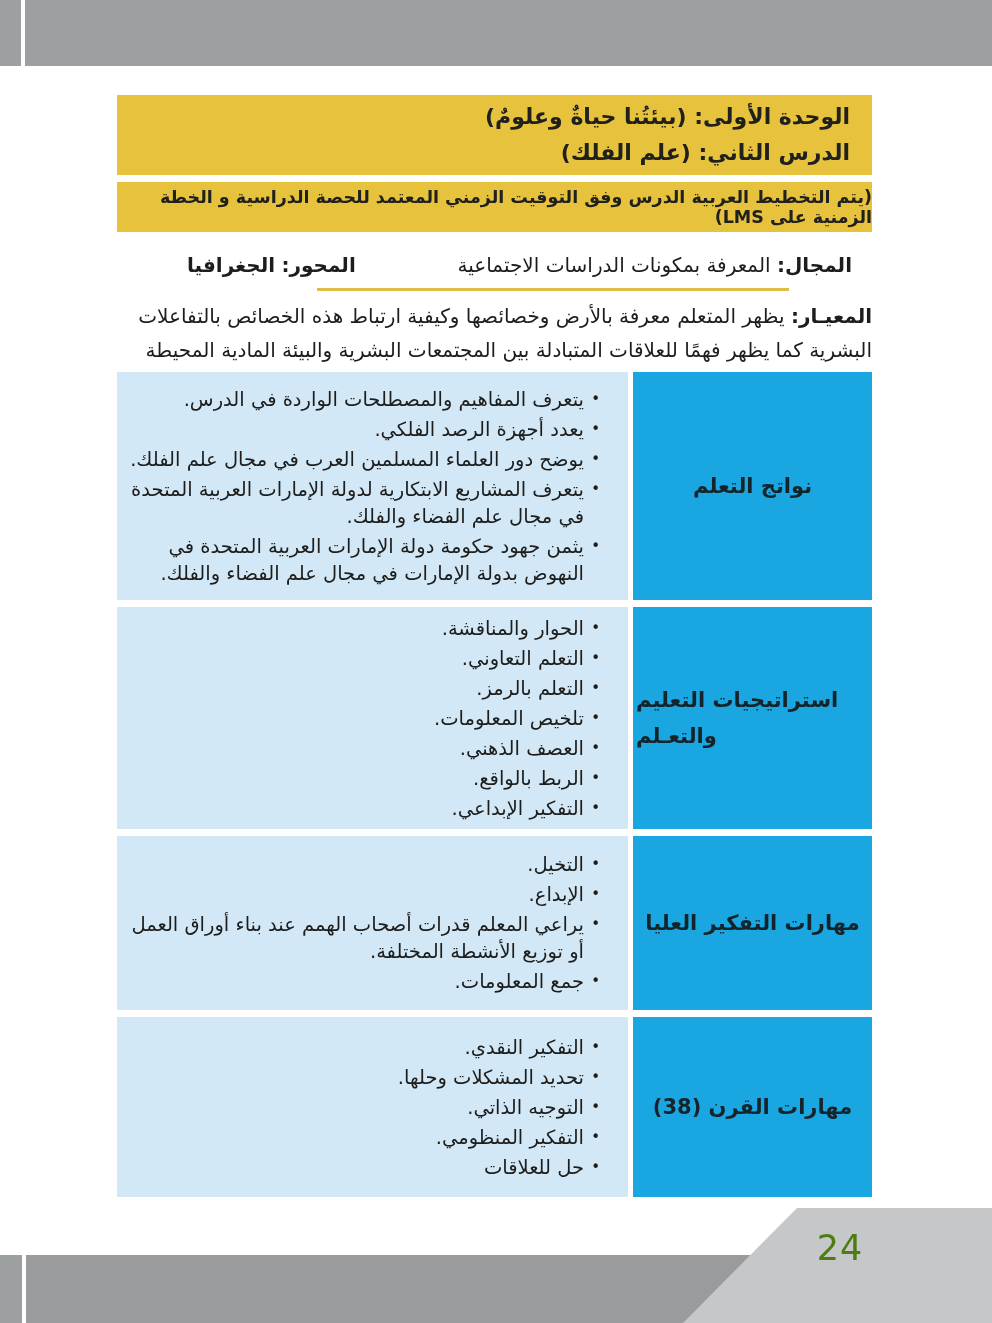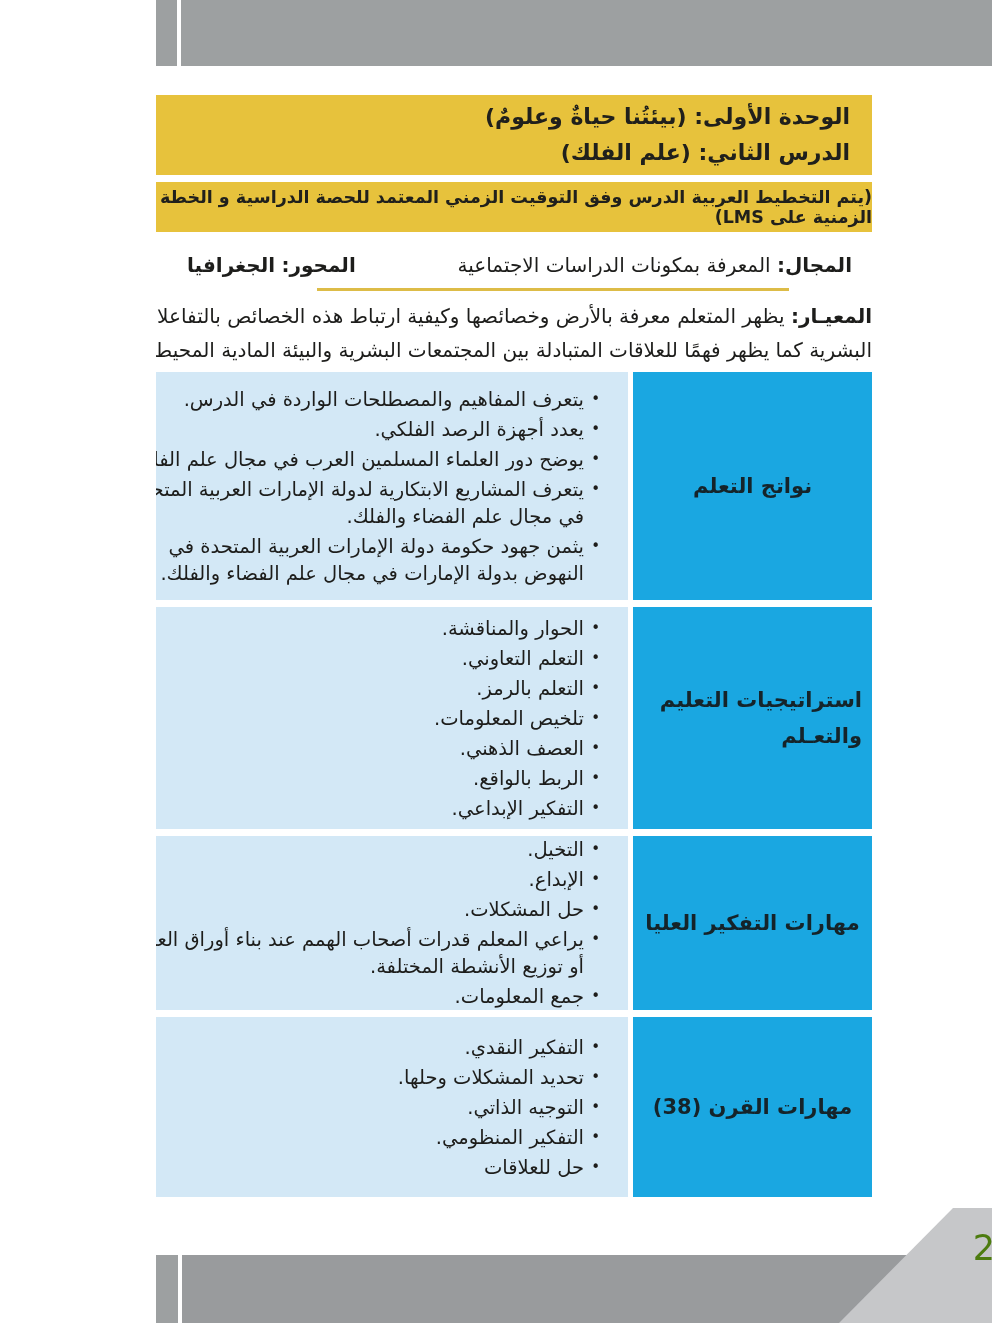--- a/index.html
+++ b/index.html
@@ -1,18 +1,18 @@
 <!DOCTYPE html>
 <html lang="ar" dir="rtl"><head>
 <meta charset="utf-8">
 <style>
   html,body{margin:0;padding:0;background:#ffffff;}
   .page{
     position:relative;
-    width:836px;height:1323px;
+    width:992px;height:1323px;
     background:#ffffff;
     overflow:hidden;
     direction:rtl;
     font-family:"DejaVu Sans", sans-serif;
     color:#1d1d1b;
   }
   
   .corner-sq-top{position:absolute;left:0;top:0;width:21px;height:66px;background:#9da0a1;}
   .band-top{position:absolute;left:25px;top:0;width:967px;height:66px;background:#9da0a1;}
   .corner-sq-bottom{position:absolute;left:0;top:1255px;width:22px;height:68px;background:#9da0a1;}
@@ -63,23 +63,23 @@
   .lesson-table{position:absolute;right:120px;top:372px;width:755px;}
   .t-row{display:flex;margin-bottom:7px;}
   .t-row.r0{height:228px;}
   .t-row.r1{height:222px;}
   .t-row.r2{height:174px;}
   .t-row.r3{height:180px;margin-bottom:0;}
   .t-head{
     width:239px;flex:0 0 239px;margin-left:5px;
     background:#1aa7e1;
     display:flex;align-items:center;justify-content:center;
-    text-align:right;
+    text-align:left;
     font-weight:bold;font-size:21px;line-height:36px;color:#15242a;
-    box-sizing:border-box;padding:0 10px;
+    box-sizing:border-box;padding:0 3px;
   }
   .t-body{
     flex:1 1 auto;background:#d3e8f6;
     display:flex;align-items:center;
     box-sizing:border-box;padding:8px 26px 8px 10px;
   }
   .t-body ul{
     list-style:none;margin:0;padding:0;width:100%;
   }
   .t-body li{
@@ -159,21 +159,20 @@
         </ul>
       </div>
     </div>
 
     <div class="t-row r2">
       <div class="t-head">مهارات التفكير العليا</div>
       <div class="t-body">
         <ul>
           <li>التخيل.</li>
           <li>الإبداع.</li>
-          <li>حل المشكلات.</li>
           <li>يراعي المعلم قدرات أصحاب الهمم عند بناء أوراق العمل أو توزيع الأنشطة المختلفة.</li>
           <li>جمع المعلومات.</li>
         </ul>
       </div>
     </div>
 
     <div class="t-row r3">
       <div class="t-head">مهارات القرن (38)</div>
       <div class="t-body">
         <ul>

